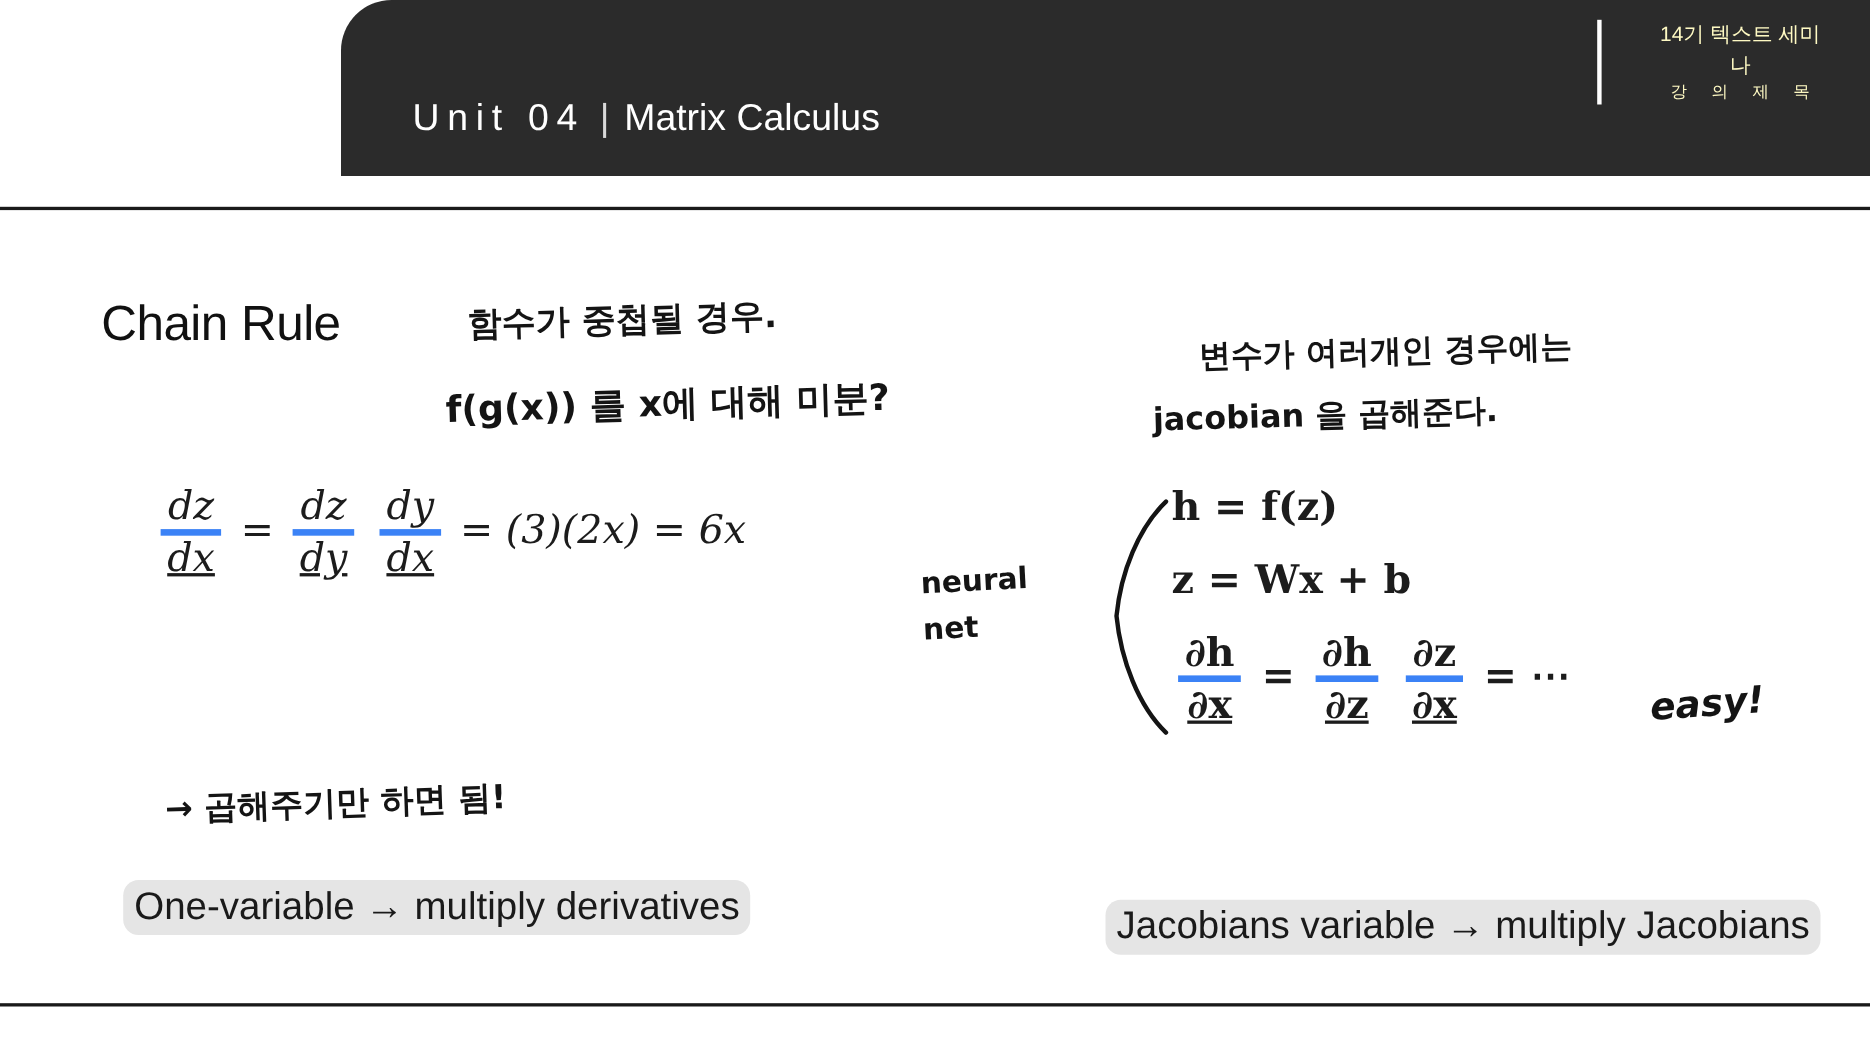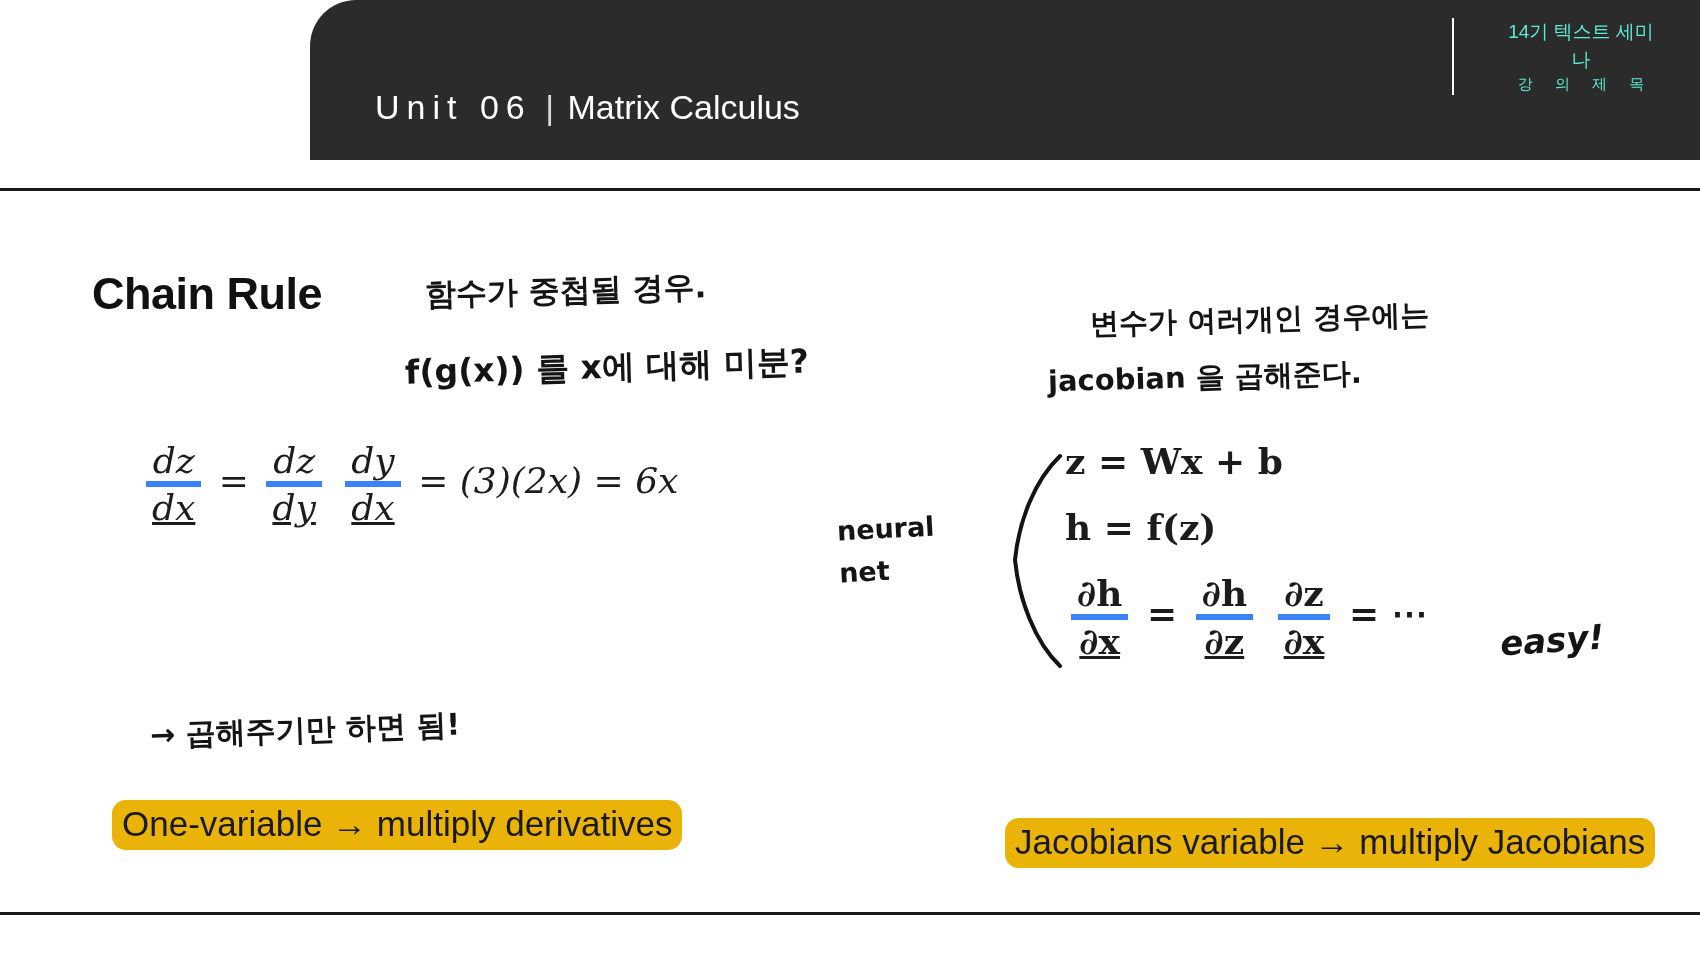--- a/index.html
+++ b/index.html
@@ -48,22 +48,22 @@
   .header-title .subject {
     letter-spacing: 0px;
   }
 
   .header-right {
     position: absolute;
     right: 18px;
     top: 18px;
     width: 230px;
     text-align: center;
-    color: #5eead4;
-    border-left: 2px solid #ffffff;
+    color: #fef9c3;
+    border-left: 4px solid #ffffff;
     padding-left: 26px;
     line-height: 1.45;
   }
   .header-right .line1 { font-size: 19px; }
   .header-right .line2 { font-size: 19px; }
   .header-right .line3 { font-size: 15px; letter-spacing: 9px; padding-left: 9px;}
 
   .rule-top {
     position: absolute;
     left: 0; top: 188px;
@@ -76,21 +76,21 @@
     width: 1700px; height: 3px;
     background: #1a1a1a;
   }
 
   
   .section-title {
     position: absolute;
     left: 92px;
     top: 268px;
     font-size: 45px;
-    font-weight: bold;
+    font-weight: normal;
     color: #111111;
     letter-spacing: -0.5px;
   }
 
   
   .hand {
     font-family: "DejaVu Sans", sans-serif;
     font-weight: bold;
     color: #141414;
     transform: rotate(-1.6deg);
@@ -191,39 +191,39 @@
     font-size: 36px;
   }
   .eq-right .row { margin-bottom: 24px; }
   .eq-right .bold { font-weight: bold; }
 
   
   .caption {
     position: absolute;
     font-size: 35px;
     color: #1a1a1a;
-    background: #eab308;
+    background: #e5e5e5;
     padding: 4px 10px 6px 10px;
     border-radius: 14px;
     white-space: nowrap;
   }
   .caption-left { left: 112px; top: 800px; }
   .caption-right { left: 1005px; top: 818px; }
 
   .sup { vertical-align: super; font-size: 0.62em; }
   .dots { letter-spacing: 3px; }
 </style>
 </head>
 <body>
 
 <div class="slide">
 
   <div class="header-bar">
     <div class="header-title">
-      <span class="unit">Unit  06</span>
+      <span class="unit">Unit  04</span>
       <span class="bar">|</span>
       <span class="subject">Matrix Calculus</span>
     </div>
     <div class="header-right">
       <div class="line1">14기 텍스트 세미</div>
       <div class="line2">나</div>
       <div class="line3">강 의 제 목</div>
     </div>
   </div>
 
@@ -260,22 +260,22 @@
         <span class="den it">dx</span>
       </span>
       <span>=</span>
       <span class="it">(3)(2x)</span>
       <span>=</span>
       <span class="it">6x</span>
     </div>
   </div>
 
   <div class="math eq-right">
+    <div class="row bold">h = f(z)</div>
     <div class="row bold">z = Wx + b</div>
-    <div class="row bold">h = f(z)</div>
     <div class="row bold">
       <span class="frac">
         <span class="num">∂h</span>
         <span class="den">∂x</span>
       </span>
       <span>=</span>
       <span class="frac">
         <span class="num">∂h</span>
         <span class="den">∂z</span>
       </span>

